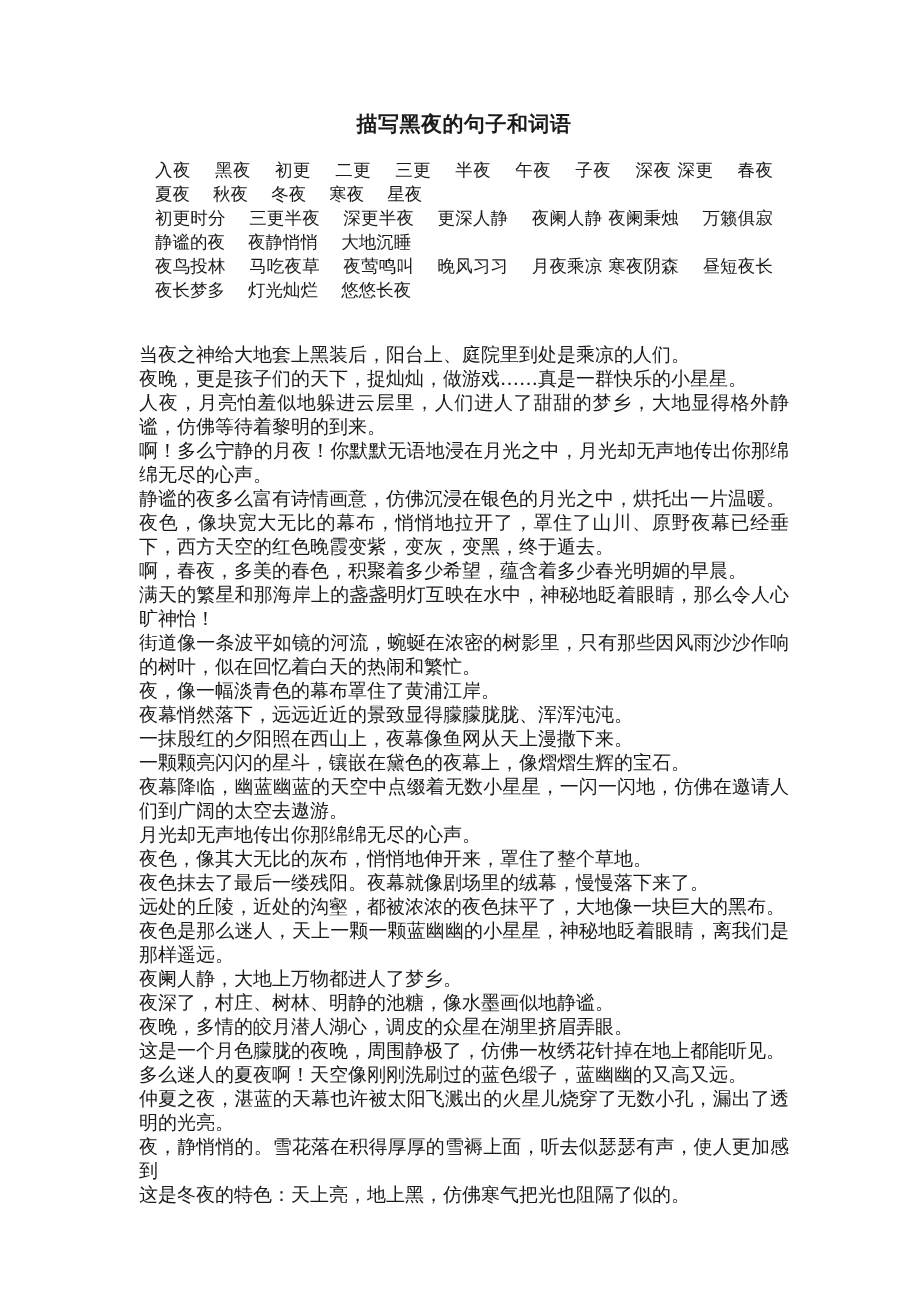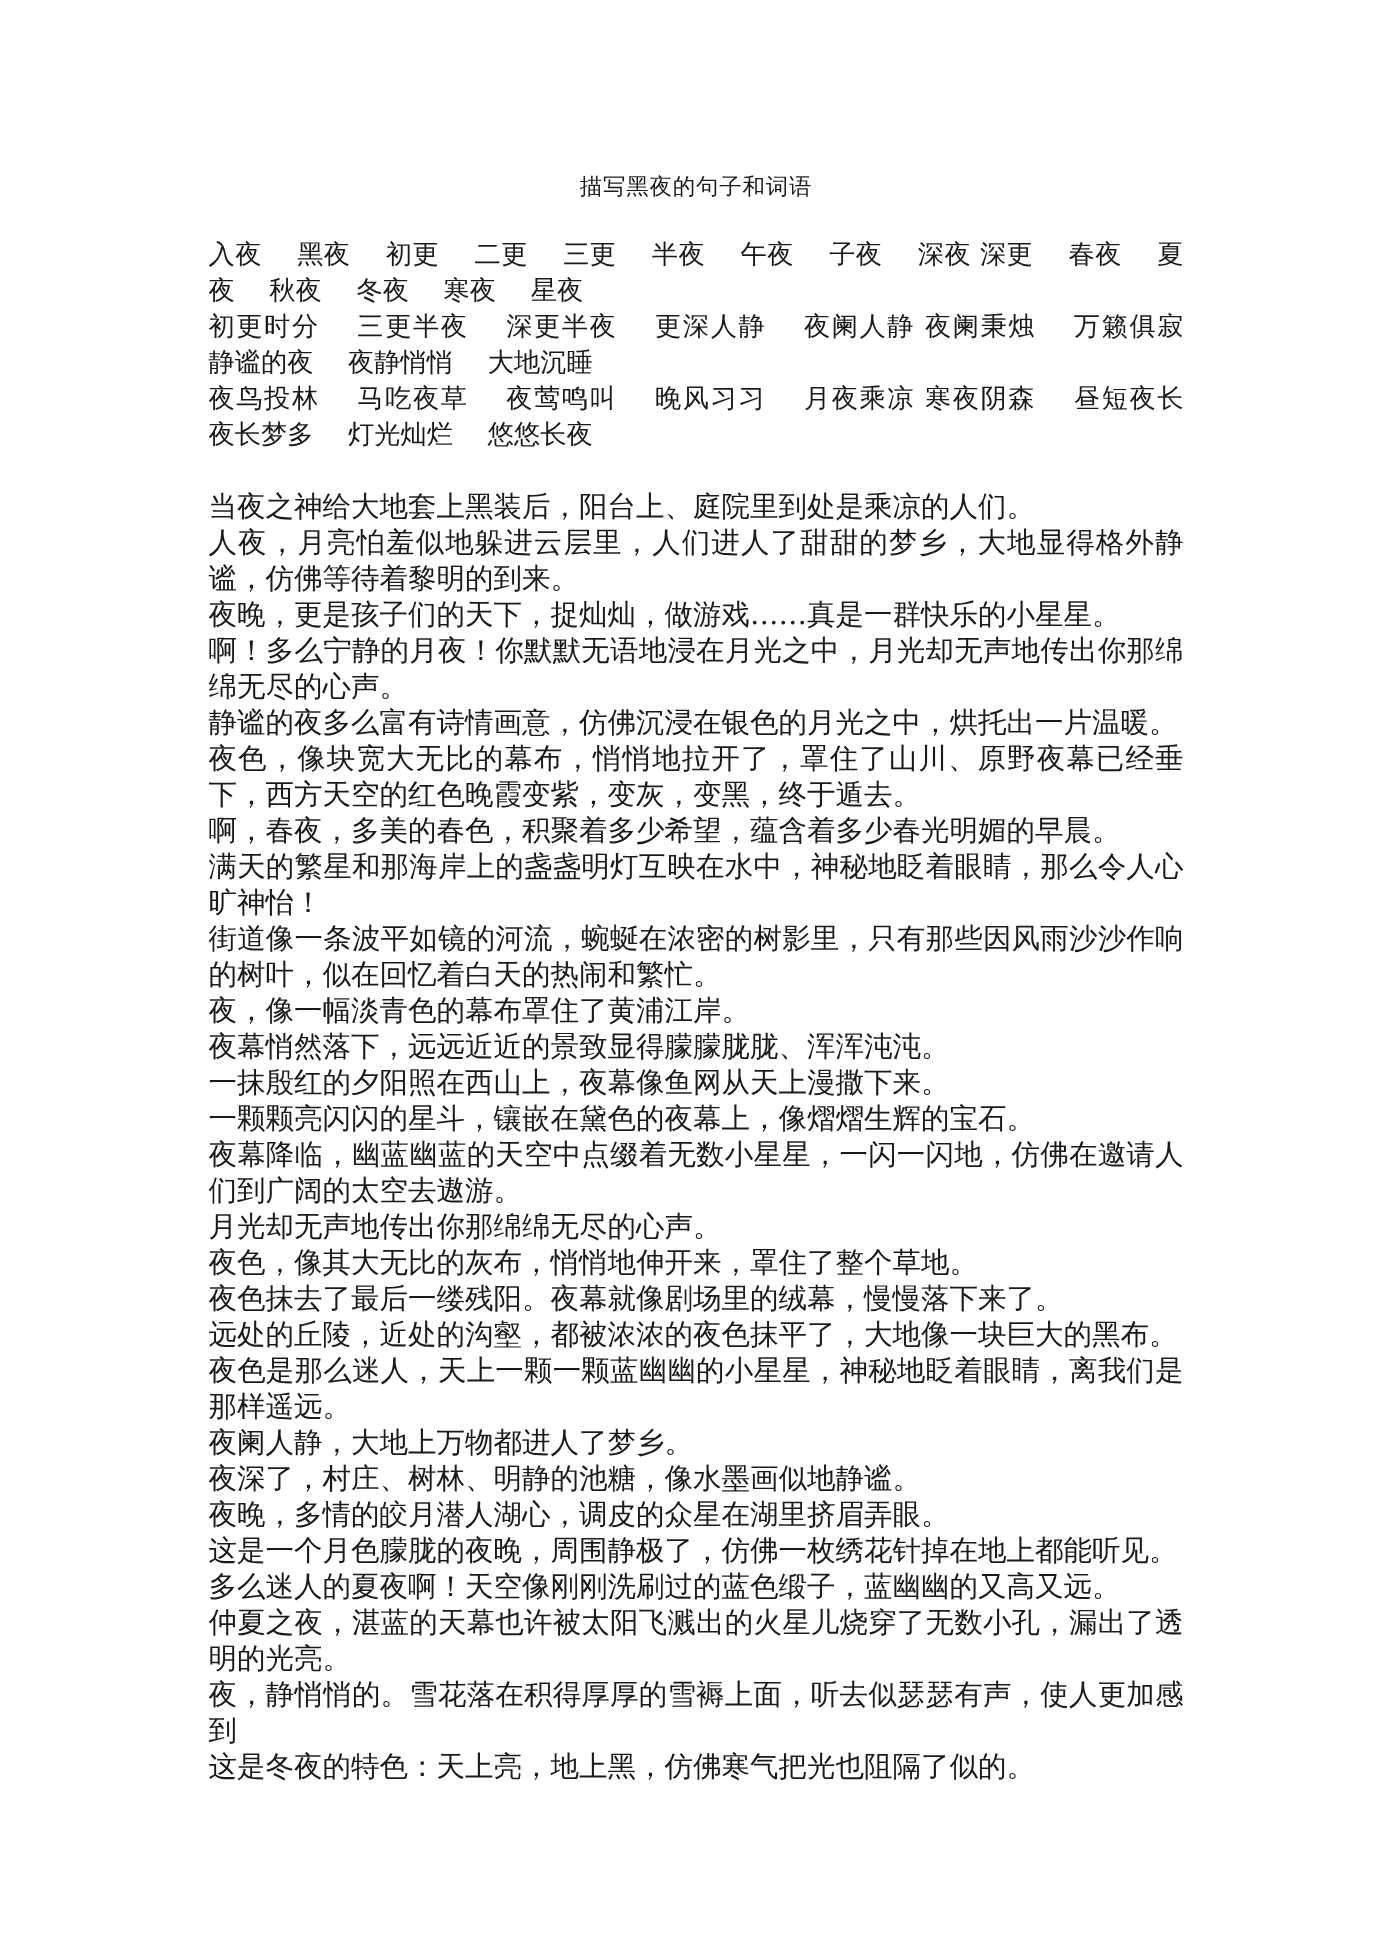--- a/index.html
+++ b/index.html
@@ -16,29 +16,29 @@
       color: #1a1a1a;
     }
     .page {
       position: absolute;
       left: 139px;
       top: 112px;
       width: 650px;
     }
     .title {
       text-align: center;
-      font-size: 15px;
+      font-size: 21px;
       line-height: 24px;
       height: 24px;
       margin: 0 0 22px 0;
-      font-weight: normal;
+      font-weight: bold;
       letter-spacing: 0.5px;
     }
     .words {
-      margin: 0;
+      margin: 16px;
       padding: 0;
     }
     .word-line {
       font-size: 17.5px;
       line-height: 24px;
       text-align: justify;
       text-align-last: left;
       margin: 0;
       word-break: break-all;
     }
@@ -62,22 +62,22 @@
   <div class="words">
     <p class="word-line">入夜　 黑夜　 初更　 二更　 三更　 半夜　 午夜　 子夜　 深夜 深更　 春夜　 夏夜　 秋夜　 冬夜　 寒夜　 星夜</p>
     <p class="word-line">初更时分　 三更半夜　 深更半夜　 更深人静　 夜阑人静 夜阑秉烛　 万籁俱寂　 静谧的夜　 夜静悄悄　 大地沉睡</p>
     <p class="word-line">夜鸟投林　 马吃夜草　 夜莺鸣叫　 晚风习习　 月夜乘凉 寒夜阴森　 昼短夜长　 夜长梦多　 灯光灿烂　 悠悠长夜</p>
   </div>
 
   <div class="spacer"></div>
 
   <div class="sentences">
     <p>当夜之神给大地套上黑装后，阳台上、庭院里到处是乘凉的人们。</p>
+    <p>夜晚，更是孩子们的天下，捉灿灿，做游戏……真是一群快乐的小星星。</p>
     <p>人夜，月亮怕羞似地躲进云层里，人们进人了甜甜的梦乡，大地显得格外静谧，仿佛等待着黎明的到来。</p>
-    <p>夜晚，更是孩子们的天下，捉灿灿，做游戏……真是一群快乐的小星星。</p>
     <p>啊！多么宁静的月夜！你默默无语地浸在月光之中，月光却无声地传出你那绵绵无尽的心声。</p>
     <p>静谧的夜多么富有诗情画意，仿佛沉浸在银色的月光之中，烘托出一片温暖。</p>
     <p>夜色，像块宽大无比的幕布，悄悄地拉开了，罩住了山川、原野夜幕已经垂下，西方天空的红色晚霞变紫，变灰，变黑，终于遁去。</p>
     <p>啊，春夜，多美的春色，积聚着多少希望，蕴含着多少春光明媚的早晨。</p>
     <p>满天的繁星和那海岸上的盏盏明灯互映在水中，神秘地眨着眼睛，那么令人心旷神怡！</p>
     <p>街道像一条波平如镜的河流，蜿蜒在浓密的树影里，只有那些因风雨沙沙作响的树叶，似在回忆着白天的热闹和繁忙。</p>
     <p>夜，像一幅淡青色的幕布罩住了黄浦江岸。</p>
     <p>夜幕悄然落下，远远近近的景致显得朦朦胧胧、浑浑沌沌。</p>
     <p>一抹殷红的夕阳照在西山上，夜幕像鱼网从天上漫撒下来。</p>
     <p>一颗颗亮闪闪的星斗，镶嵌在黛色的夜幕上，像熠熠生辉的宝石。</p>

